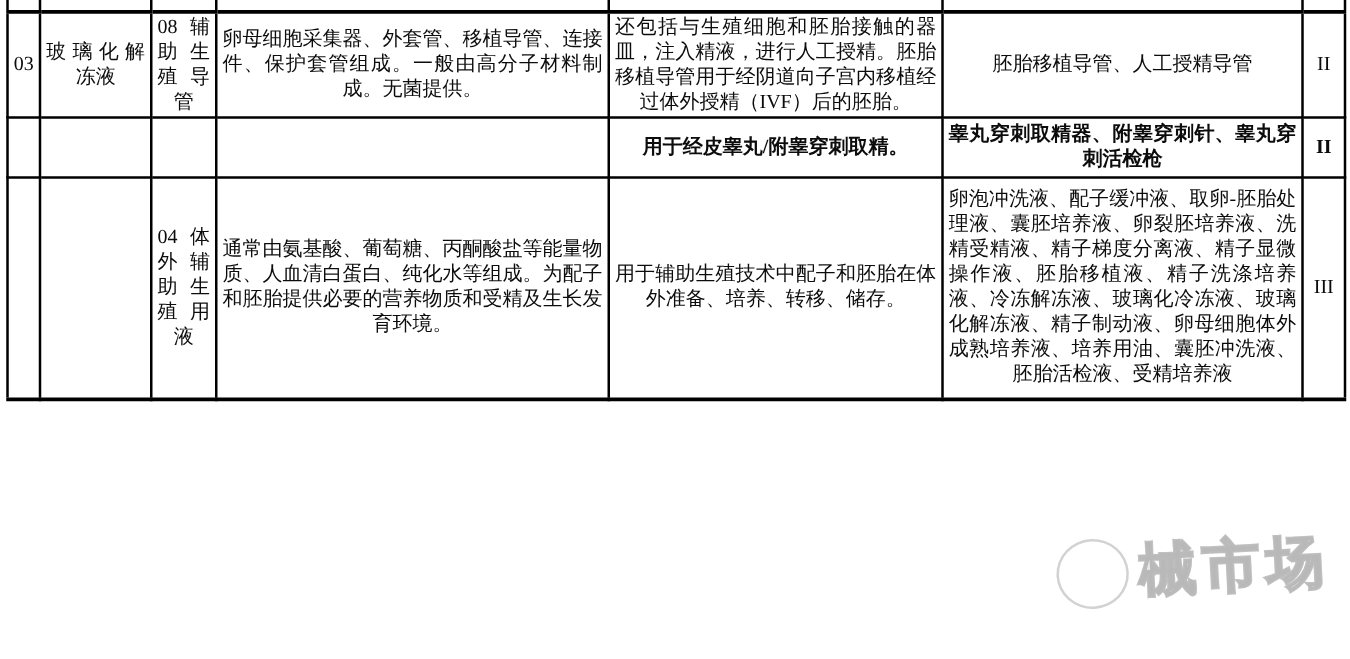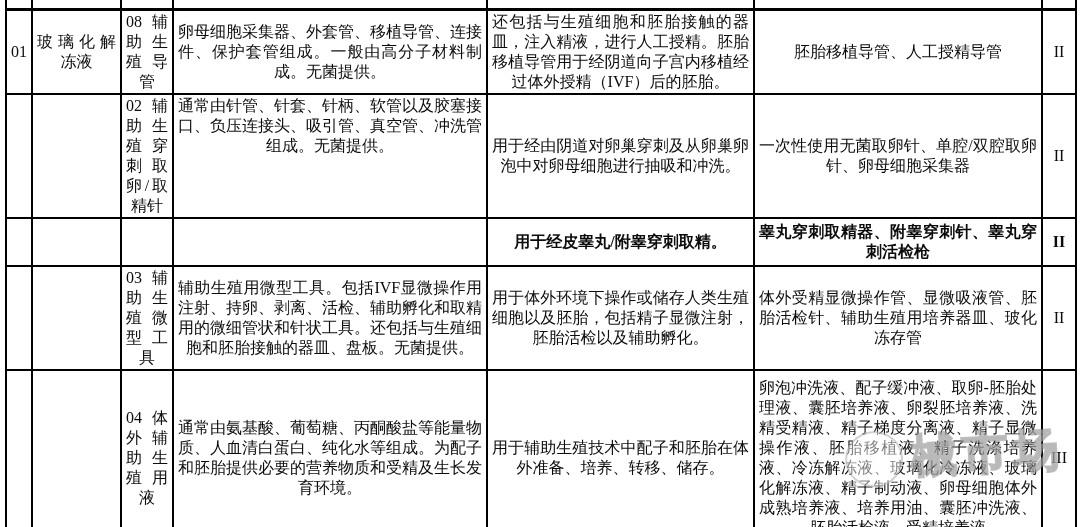--- a/index.html
+++ b/index.html
@@ -86,58 +86,40 @@
       <td></td>
       <td></td>
       <td></td>
       <td></td>
       <td></td>
       <td></td>
       <td></td>
     </tr>
 
     <tr class="r1">
-      <td class="c-no">01</td>
+      <td class="c-no">03</td>
       <td>玻璃化解冻液</td>
       <td>08 辅助生殖导管</td>
       <td>卵母细胞采集器、外套管、移植导管、连接件、保护套管组成。一般由高分子材料制成。无菌提供。</td>
       <td>还包括与生殖细胞和胚胎接触的器皿，注入精液，进行人工授精。胚胎移植导管用于经阴道向子宫内移植经过体外授精（IVF）后的胚胎。</td>
       <td>胚胎移植导管、人工授精导管</td>
       <td class="c-class">II</td>
     </tr>
 
-    <tr class="r2">
-      <td></td>
-      <td></td>
-      <td>02 辅助生殖穿刺取卵/取精针</td>
-      <td class="vtop">通常由针管、针套、针柄、软管以及胶塞接口、负压连接头、吸引管、真空管、冲洗管组成。无菌提供。</td>
-      <td>用于经由阴道对卵巢穿刺及从卵巢卵泡中对卵母细胞进行抽吸和冲洗。</td>
-      <td>一次性使用无菌取卵针、单腔/双腔取卵针、卵母细胞采集器</td>
-      <td class="c-class">II</td>
-    </tr>
 
     <tr class="r3">
       <td></td>
       <td></td>
       <td></td>
       <td></td>
       <td>用于经皮睾丸/附睾穿刺取精。</td>
       <td>睾丸穿刺取精器、附睾穿刺针、睾丸穿刺活检枪</td>
       <td class="c-class">II</td>
     </tr>
 
-    <tr class="r4">
-      <td></td>
-      <td></td>
-      <td>03 辅助生殖微型工具</td>
-      <td>辅助生殖用微型工具。包括IVF显微操作用注射、持卵、剥离、活检、辅助孵化和取精用的微细管状和针状工具。还包括与生殖细胞和胚胎接触的器皿、盘板。无菌提供。</td>
-      <td>用于体外环境下操作或储存人类生殖细胞以及胚胎，包括精子显微注射，胚胎活检以及辅助孵化。</td>
-      <td>体外受精显微操作管、显微吸液管、胚胎活检针、辅助生殖用培养器皿、玻化冻存管</td>
-      <td class="c-class">II</td>
-    </tr>
 
     <tr class="r5">
       <td></td>
       <td></td>
       <td>04 体外辅助生殖用液</td>
       <td>通常由氨基酸、葡萄糖、丙酮酸盐等能量物质、人血清白蛋白、纯化水等组成。为配子和胚胎提供必要的营养物质和受精及生长发育环境。</td>
       <td>用于辅助生殖技术中配子和胚胎在体外准备、培养、转移、储存。</td>
       <td>卵泡冲洗液、配子缓冲液、取卵-胚胎处理液、囊胚培养液、卵裂胚培养液、洗精受精液、精子梯度分离液、精子显微操作液、胚胎移植液、精子洗涤培养液、冷冻解冻液、玻璃化冷冻液、玻璃化解冻液、精子制动液、卵母细胞体外成熟培养液、培养用油、囊胚冲洗液、胚胎活检液、受精培养液</td>
       <td class="c-class">III</td>
     </tr>

